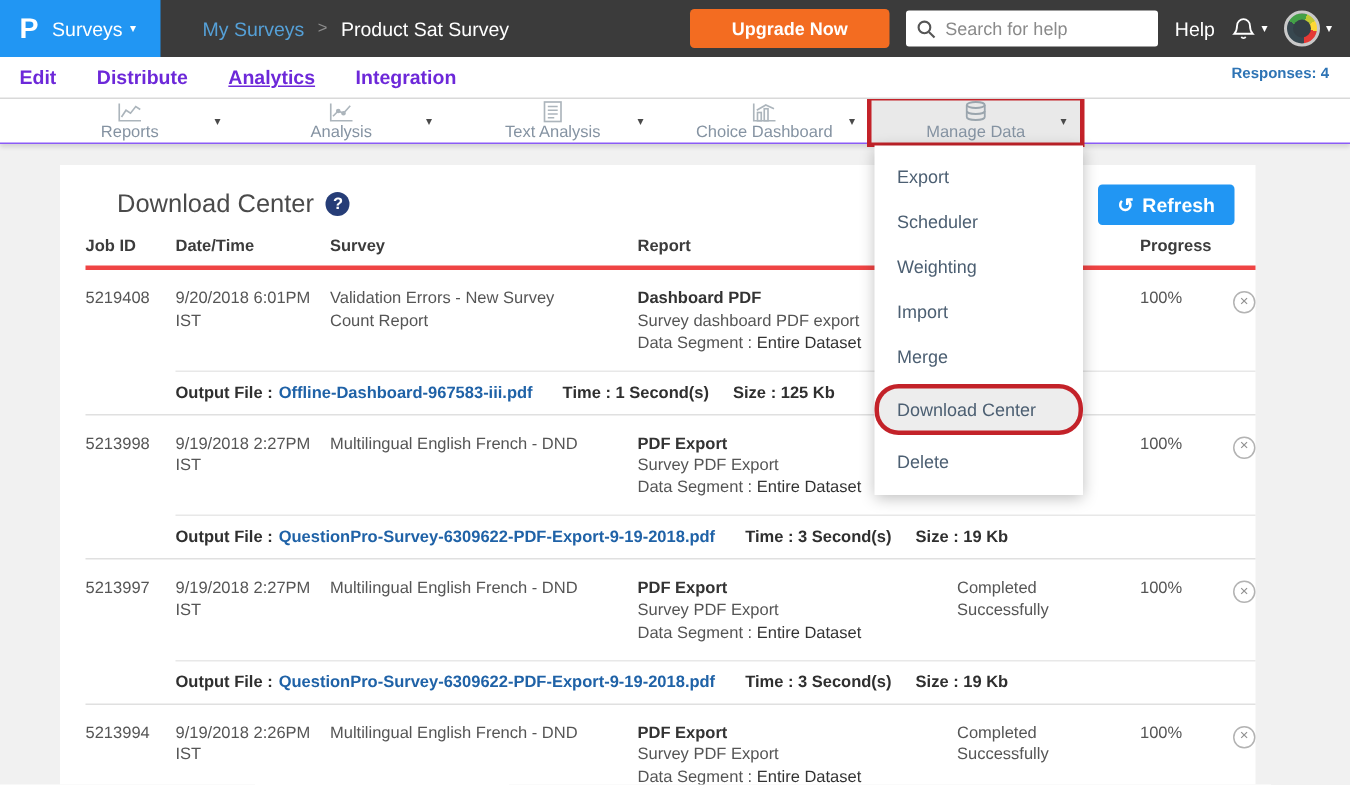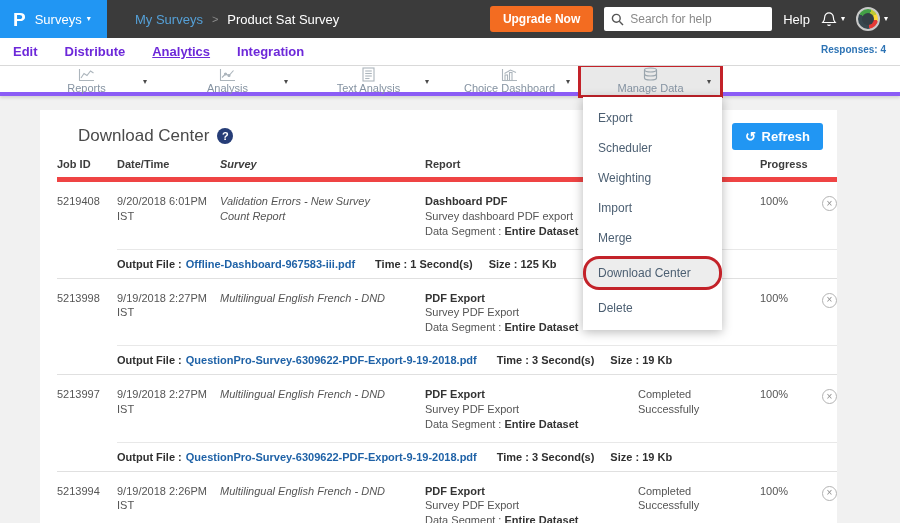--- a/index.html
+++ b/index.html
@@ -14,40 +14,40 @@
   .topbar { position:absolute; top:0; left:0; width:900px; height:38px; background:#3b3b3b; display:flex; align-items:center; z-index:6; }
   .logo-block { width:107px; height:38px; background:#2196f3; display:flex; align-items:center; padding-left:13px; gap:9px; flex:none; }
   .logo-p { color:#fff; font-size:19px; font-weight:bold; line-height:1; }
   .app-menu { color:#fff; font-size:13px; display:flex; align-items:center; gap:5px; cursor:pointer; }
   .caret { font-size:8px; line-height:1; }
   .breadcrumb { display:flex; align-items:center; gap:9px; margin-left:28px; font-size:13px; }
   .bc-parent { color:#55a0d7; cursor:pointer; }
   .bc-sep { color:#8d8d8d; font-size:11px; }
   .bc-current { color:#ffffff; }
   .topbar-right { margin-left:auto; display:flex; align-items:center; gap:11px; padding-right:12px; }
-  .upgrade-btn { background:#f36c21; color:#fff; font-size:12px; font-weight:bold; border:none; border-radius:3px; padding:6px 13px; font-family:inherit; cursor:pointer; }
+  .upgrade-btn { background:#f36c21; color:#fff; font-size:12px; font-weight:bold; border:none; border-radius:3px; padding:6px 28px; font-family:inherit; cursor:pointer; }
   .search-box { background:#fff; border-radius:2px; height:24px; width:168px; display:flex; align-items:center; padding:0 7px; gap:6px; }
   .search-box input { border:none; outline:none; font-size:12px; width:108px; color:#333; font-family:inherit; background:transparent; }
   .search-box input::placeholder { color:#8a8a8a; }
   .help-label { color:#fff; font-size:13px; cursor:pointer; }
   .icon-group { display:flex; align-items:center; gap:4px; color:#fff; cursor:pointer; }
   .bell-svg { display:flex; }
   .avatar { width:24px; height:24px; border-radius:50%; border:2px solid #c9c9c9;
             background:conic-gradient(from 300deg, #43a047 0 80deg, #c0ca33 80deg 120deg, #fdd835 120deg 160deg, #e53935 160deg 230deg, #37474f 230deg 360deg);
             position:relative; }
   .avatar-inner { position:absolute; inset:4px; background:#343f46; border-radius:50%; }
 
   
   .tabbar { position:absolute; top:38px; left:0; width:900px; height:28px; background:#fff; border-bottom:1px solid #d9d9d9; display:flex; align-items:center; padding:0 13px; z-index:5; }
   .tab { font-size:13px; font-weight:bold; color:#6d28d9; margin-right:27px; cursor:pointer; }
   .tab.active { text-decoration:underline; }
   .responses { margin-left:auto; color:#2e74b5; font-size:10px; font-weight:bold; }
 
   
-  .toolbar { position:absolute; top:66px; left:0; width:900px; height:30px; background:#fff; border-bottom:4px solid #8b5cf6; box-shadow:0 2px 3px rgba(0,0,0,0.12); z-index:4;text-align:right; }
+  .toolbar { position:absolute; top:66px; left:0; width:900px; height:30px; background:#fff; border-bottom:1px solid #8b5cf6; box-shadow:0 2px 3px rgba(0,0,0,0.12); z-index:4;text-align:right; }
   .tool-group { position:absolute; top:0; height:30px; width:141px; display:flex; align-items:center; justify-content:center; cursor:pointer; }
   .toolbar .tool-group:nth-of-type(1){ left:16px; }
   .toolbar .tool-group:nth-of-type(2){ left:157px; }
   .toolbar .tool-group:nth-of-type(3){ left:298px; }
   .toolbar .tool-group:nth-of-type(4){ left:439px; }
   .toolbar .tool-group:nth-of-type(5){ left:580px; }
   .tool-group.active { background:#e9e9e9; outline:3px solid #c32229; outline-offset:-1px; }
   .tool-stack { display:flex; flex-direction:column; align-items:center; gap:1px; line-height:1; }
   .tool-icon { height:14px; display:flex; align-items:flex-end; }
   .tool-label { font-size:11px; color:#8593a2; }
@@ -61,32 +61,32 @@
   
   .content-panel { position:absolute; left:40px; top:110px; width:797px; height:413px; background:#fff; z-index:1; }
   .panel-header { position:relative; height:48px; }
   .panel-title { position:absolute; left:38px; top:16px; font-size:17px; color:#4a4a4a; display:flex; align-items:center; gap:8px; }
   .help-circle { width:16px; height:16px; border-radius:50%; background:#263d77; color:#fff; font-size:11px; font-weight:bold; display:flex; align-items:center; justify-content:center; cursor:pointer; flex:none; }
   .refresh-btn { position:absolute; right:14px; top:13px; background:#2196f3; color:#fff; border:none; border-radius:3px; font-size:13px; font-weight:bold; padding:6px 13px; display:flex; align-items:center; gap:6px; font-family:inherit; cursor:pointer; }
   .refresh-glyph { font-size:13px; line-height:1; transform:scaleX(-1); display:inline-block; }
 
   
   .table { margin-left:17px; width:780px; font-size:11px; }
-  .thead { display:flex; border-bottom:5px solid #ef4444; padding-bottom:7px; font-weight:bold; color:#3c3c3c; }
+  .thead { display:flex; border-bottom:3px solid #ef4444; padding-bottom:7px; font-weight:bold; color:#3c3c3c; }
   .c-jobid { width:60px; padding-right:8px; }
   .c-date { width:103px; padding-right:10px; }
-  .c-survey { width:205px; padding-right:24px;font-style:italic; }
+  .c-survey { width:205px; padding-right:24px; }
   .c-report { width:213px; padding-right:12px; }
   .c-status { width:122px; padding-right:10px; }
   .c-progress { width:47px; }
   .c-cancel { width:30px; display:flex; justify-content:flex-end; }
   .row { border-bottom:1px solid #e0e0e0; }
   .row-main { display:flex; padding-top:12px; color:#555; line-height:1.35; }
   .report-name { font-weight:bold; color:#333; }
-  .seg-value { font-weight:bold; color:#333; }
+  .seg-value { font-weight:normal; color:#333; }
   .row-output { margin-left:60px; margin-top:10px; border-top:1px solid #e8e8e8; padding:8px 0 8px 0; display:flex; align-items:center; font-weight:bold; color:#2f2f2f; }
   .out-label { margin-right:4px; }
   .out-link { color:#1f62a7; cursor:pointer; }
   .out-time { margin-left:20px; }
   .out-size { margin-left:16px; }
   .cancel-btn { width:15px; height:15px; border:1px solid #b3b3b3; border-radius:50%; color:#8f8f8f; font-size:10px; line-height:1; display:flex; align-items:center; justify-content:center; cursor:pointer; margin-top:2px; }
 </style>
 </head>
 <body>
 

